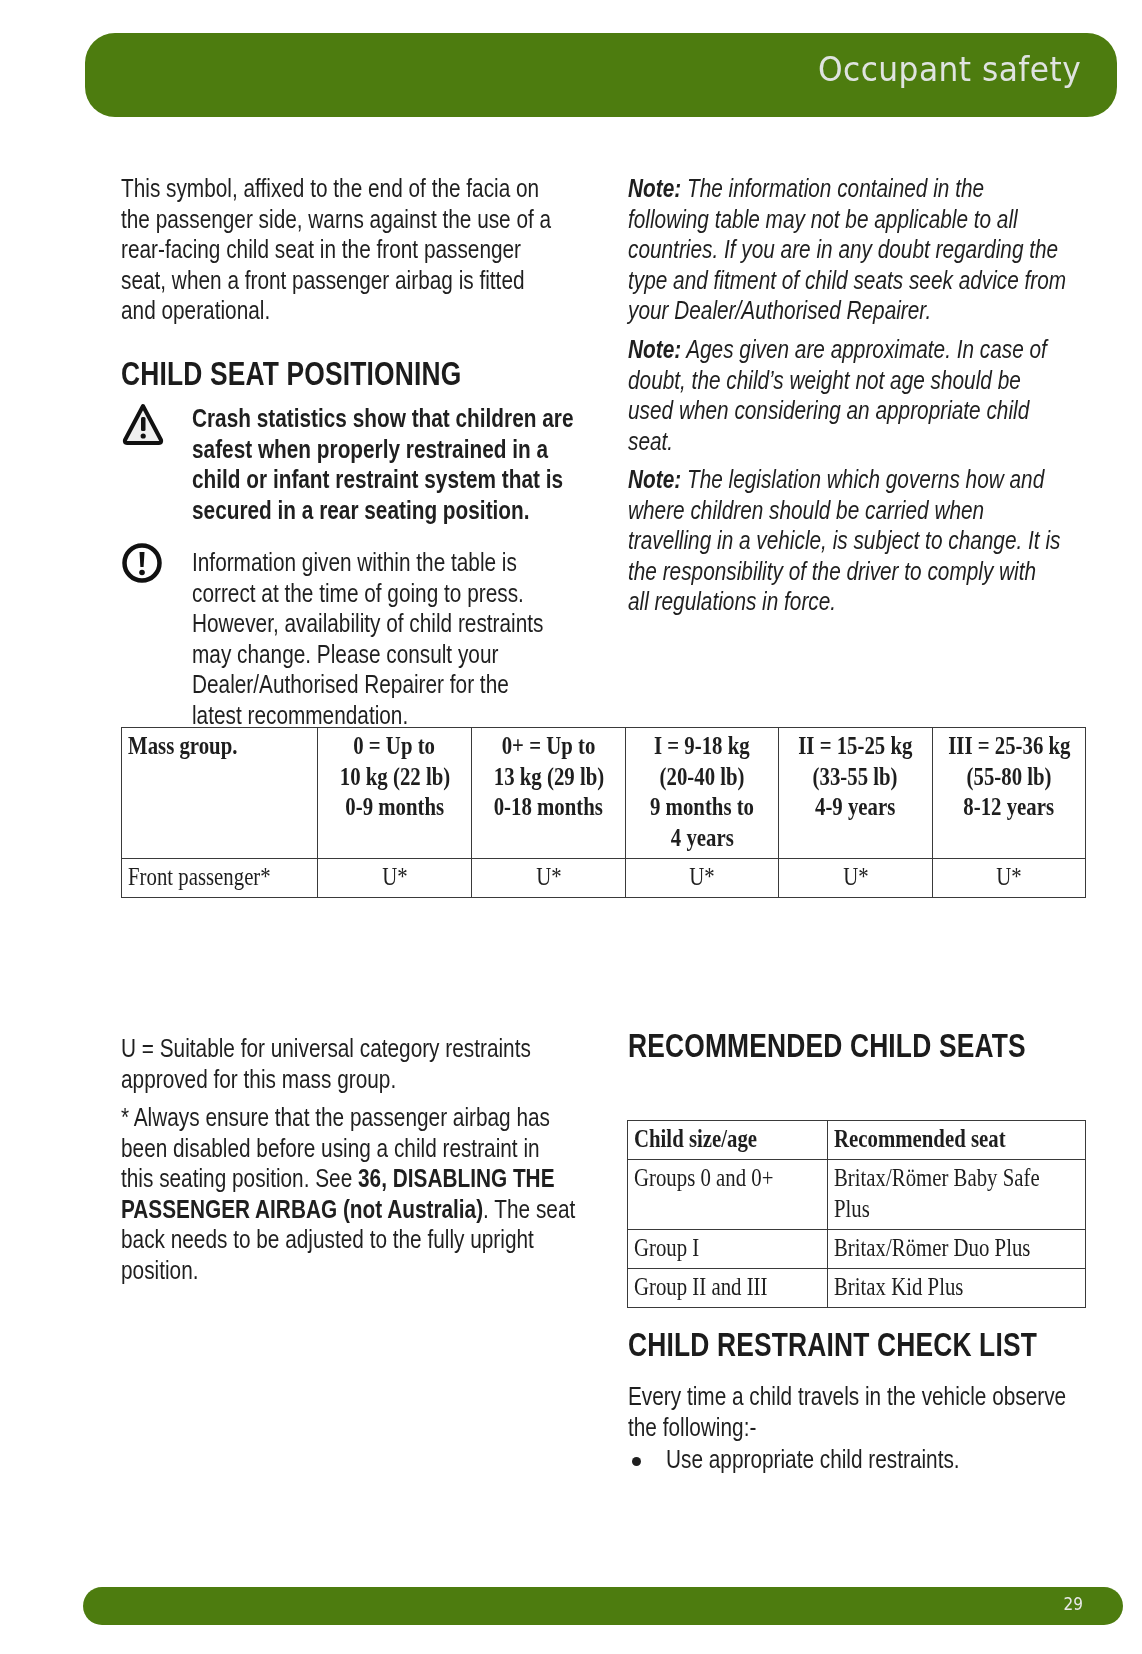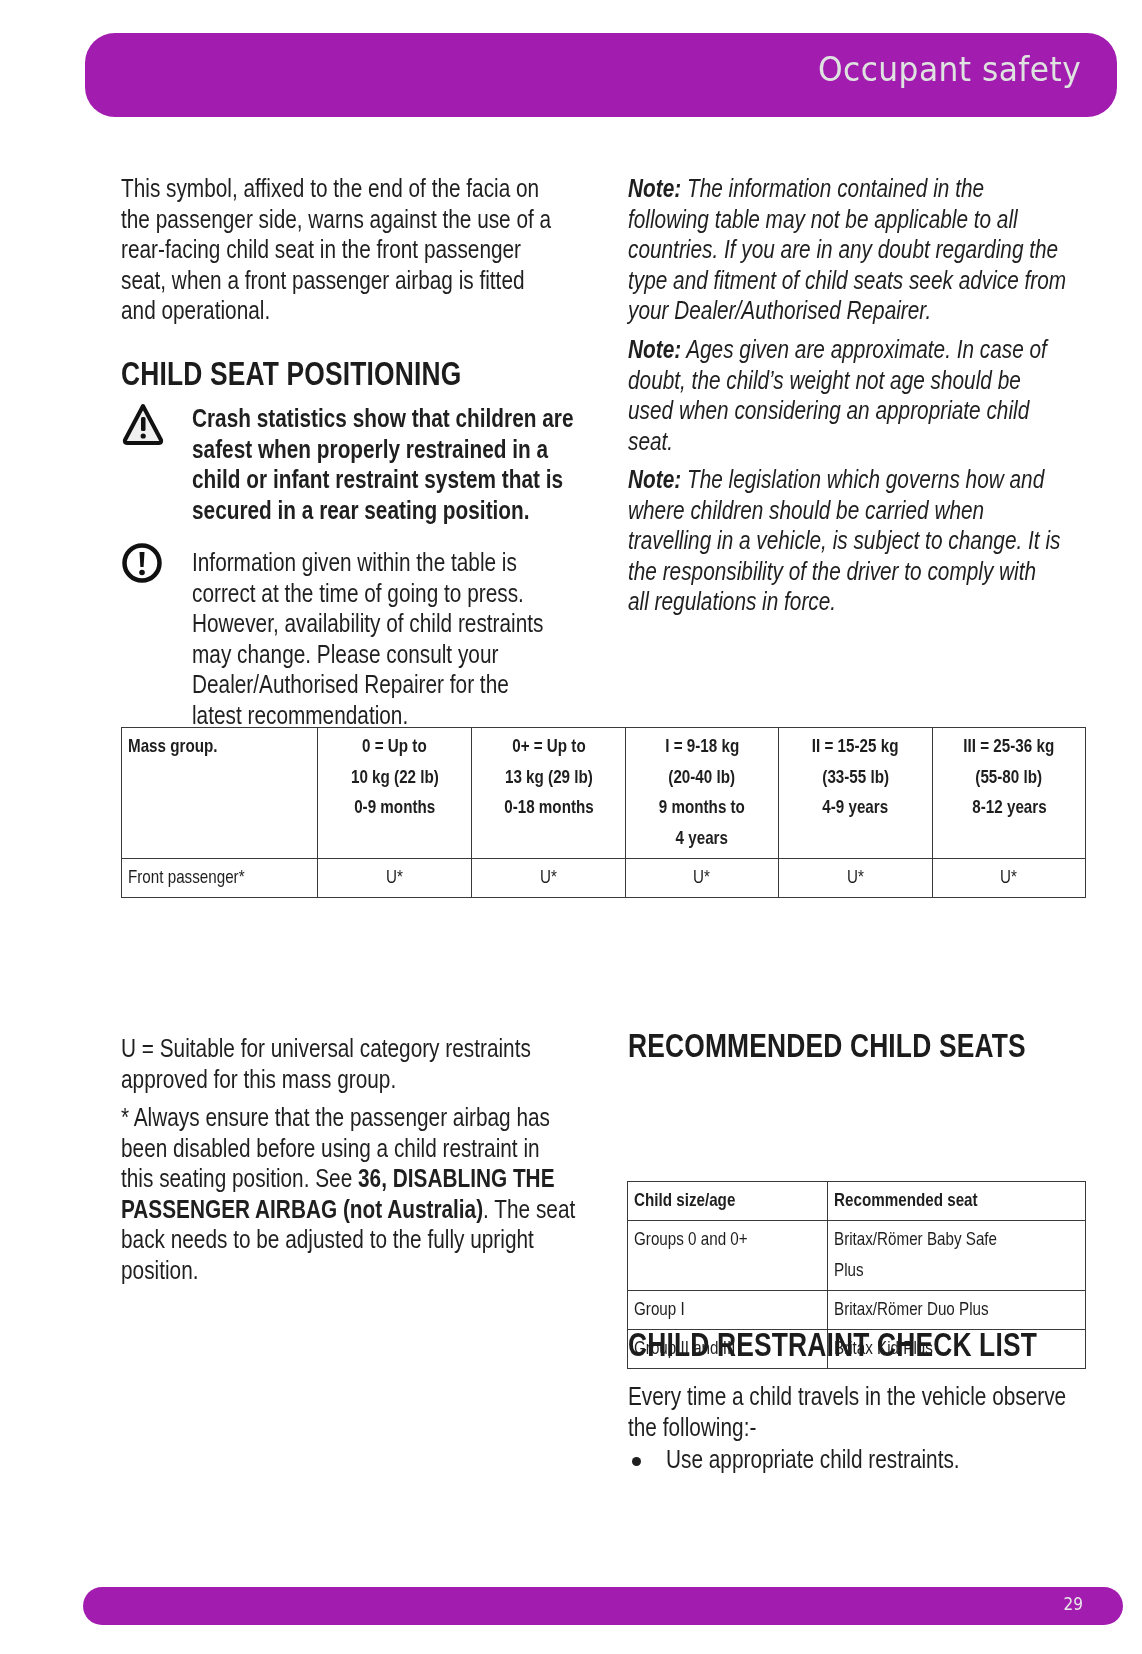--- a/index.html
+++ b/index.html
@@ -1,42 +1,42 @@
 <!DOCTYPE html>
 <html><head>
 <meta charset="utf-8">
 <style>
   * { margin: 0; padding: 0; box-sizing: border-box; }
   html, body { width: 1142px; height: 1654px; background: #ffffff; overflow: hidden; }
   body { position: relative; font-family: "Liberation Sans", "DejaVu Sans", sans-serif; color: #1e1e1e; }
 
-  .bar { position: absolute; background: #a21caf; border-radius: 26px; }
+  .bar { position: absolute; background: #4d7c0f; border-radius: 26px; }
   #header-bar { left: 85px; top: 33px; width: 1032px; height: 84px; border-radius: 30px; }
   #header-title { position: absolute; right: 36px; top: 16px; color: #dfe3e0; font-family: "DejaVu Sans", sans-serif; font-size: 34px; letter-spacing: 0.5px; transform: scaleX(0.92); transform-origin: right center; }
   #footer-bar { left: 83px; top: 1587px; width: 1040px; height: 38px; border-radius: 19px; }
   #page-number { position: absolute; right: 40px; top: 6px; color: #e8e8e8; font-family: "DejaVu Sans", sans-serif; font-size: 18px; transform: scaleX(0.85); transform-origin: right center; }
 
   .cond { transform: scaleX(0.80); transform-origin: left top; }
   .txt { position: absolute; font-size: 26px; line-height: 30.6px; white-space: nowrap; color: #1f1f1f; }
   .txt .line { display: block; }
   .bold { font-weight: bold; }
   .ital { font-style: italic; }
   .heading { position: absolute; font-size: 33px; font-weight: bold; color: #1c1c1c; white-space: nowrap; transform: scaleX(0.80); transform-origin: left top; letter-spacing: 0.2px; }
 
   .icon { position: absolute; }
 
   table.grid { position: absolute; border-collapse: collapse; table-layout: fixed; }
   table.grid td { border: 1.4px solid #3a3a3a; vertical-align: top; padding: 0; overflow: hidden; }
-  table.grid .cell-inner { font-size: 19px; line-height: 30.6px; white-space: nowrap; display: block; }
+  table.grid .cell-inner { font-size: 26px; line-height: 30.6px; white-space: nowrap; display: block; font-family: Liberation Serif, serif; }
   .center .cell-inner { text-align: center; }
   .cw { display: inline-block; transform: scaleX(0.80); transform-origin: center top; }
   .lw { display: inline-block; transform: scaleX(0.80); transform-origin: left top; }
 
   #mass-table { left: 121px; top: 727px; width: 964px; }
-  #seats-table { left: 627px; top: 1181px; width: 458px; }
+  #seats-table { left: 627px; top: 1120px; width: 458px; }
 </style>
 </head>
 <body>
 
 <div id="header-bar" class="bar">
   <div id="header-title">Occupant safety</div>
 </div>
 
 <div class="txt cond" style="left:121px; top:173px;">
   <span class="line">This symbol, affixed to the end of the facia on</span>

